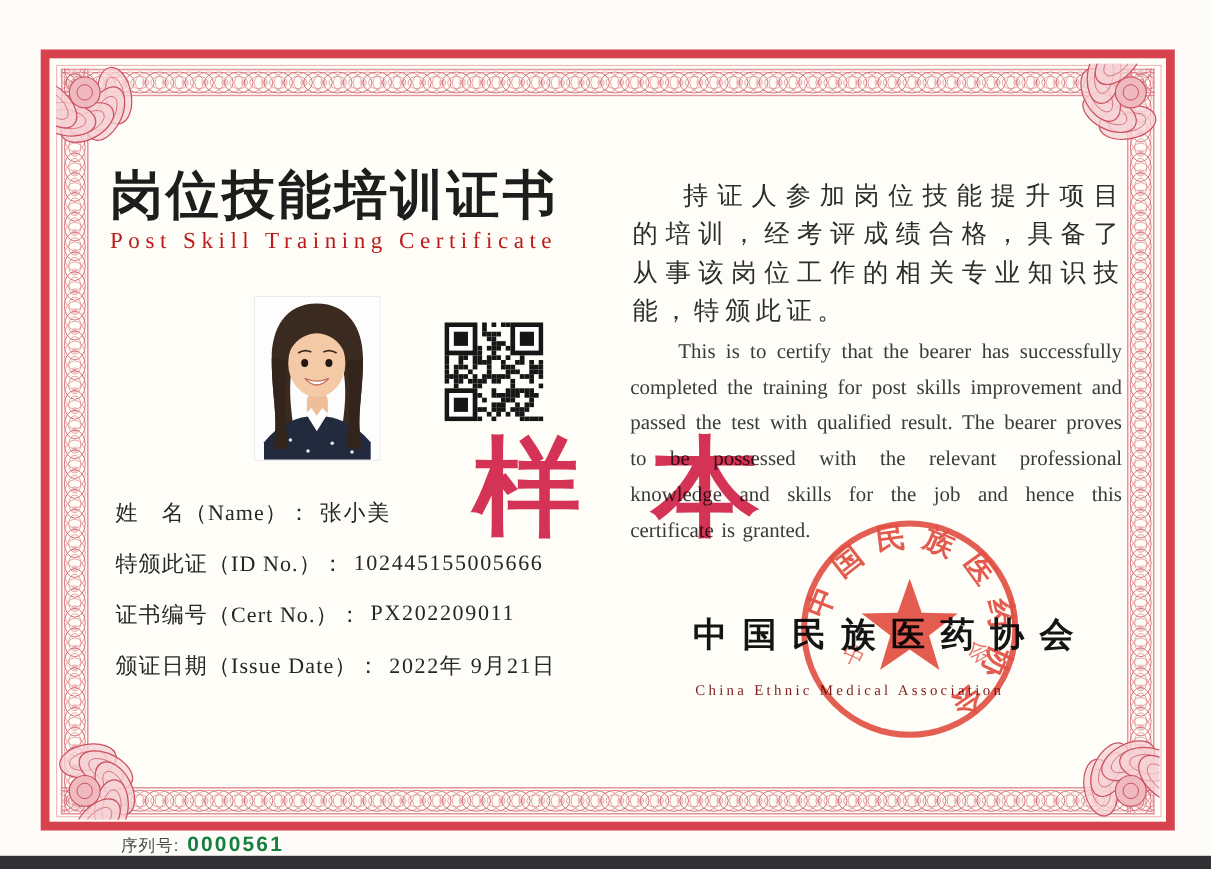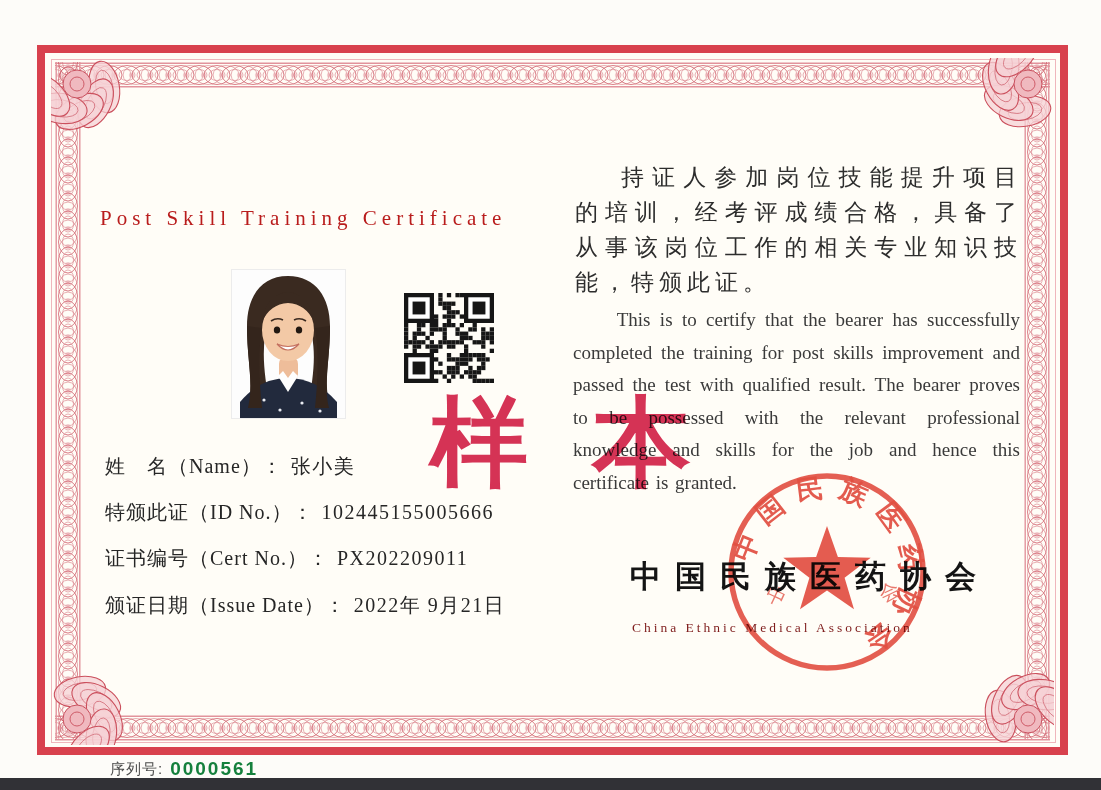--- a/index.html
+++ b/index.html
@@ -884,20 +884,21 @@
       <ellipse cx="52" cy="20" rx="15" ry="26" fill="#f6d2d6" fill-opacity="0.75" stroke="#cb505d" stroke-width="1.1" transform="rotate(62 24 24) translate(0 14)"></ellipse>
       <ellipse cx="52" cy="20" rx="8.5" ry="17" fill="none" stroke="#d4717d" stroke-width="0.8" transform="rotate(62 24 24) translate(0 14)"></ellipse>
       <ellipse cx="52" cy="20" rx="15" ry="26" fill="#f6d2d6" fill-opacity="0.75" stroke="#cb505d" stroke-width="1.1" transform="rotate(98 24 24) translate(0 14)"></ellipse>
       <ellipse cx="52" cy="20" rx="8.5" ry="17" fill="none" stroke="#d4717d" stroke-width="0.8" transform="rotate(98 24 24) translate(0 14)"></ellipse>
       <ellipse cx="52" cy="20" rx="15" ry="26" fill="#f6d2d6" fill-opacity="0.75" stroke="#cb505d" stroke-width="1.1" transform="rotate(134 24 24) translate(0 14)"></ellipse>
       <ellipse cx="52" cy="20" rx="8.5" ry="17" fill="none" stroke="#d4717d" stroke-width="0.8" transform="rotate(134 24 24) translate(0 14)"></ellipse>
       <circle cx="26" cy="26" r="14" fill="#f0b9bf" stroke="#c9515f" stroke-width="1"></circle>
       <circle cx="26" cy="26" r="7" fill="none" stroke="#c9515f" stroke-width="0.9"></circle>
     </svg>
 
+  <div class="title-cn">岗位技能培训证书</div>
   <div class="title-en">Post Skill Training Certificate</div>
 
   <svg class="photo" viewBox="0 0 113 148">
     <rect x="0" y="0" width="113" height="148" fill="#fdfdfd"></rect>
     <path d="M56,6 C28,6 15,28 15,56 C15,92 22,112 16,138 L38,138 C33,108 30,88 33,66 L80,66 C84,88 81,108 76,138 L98,138 C91,112 98,92 98,56 C98,28 84,6 56,6 Z" fill="#3a2a20"></path>
     <rect x="47" y="86" width="19" height="26" rx="8" fill="#eebd9a"></rect>
     <ellipse cx="56" cy="60" rx="26" ry="31" fill="#f3c9a6"></ellipse>
     <path d="M30,52 Q34,24 56,22 Q78,24 82,52 Q74,34 56,33 Q38,34 30,52 Z" fill="#3a2a20"></path>
     <ellipse cx="45" cy="60" rx="3.2" ry="3.6" fill="#221811"></ellipse>
     <ellipse cx="67" cy="60" rx="3.2" ry="3.6" fill="#221811"></ellipse>

